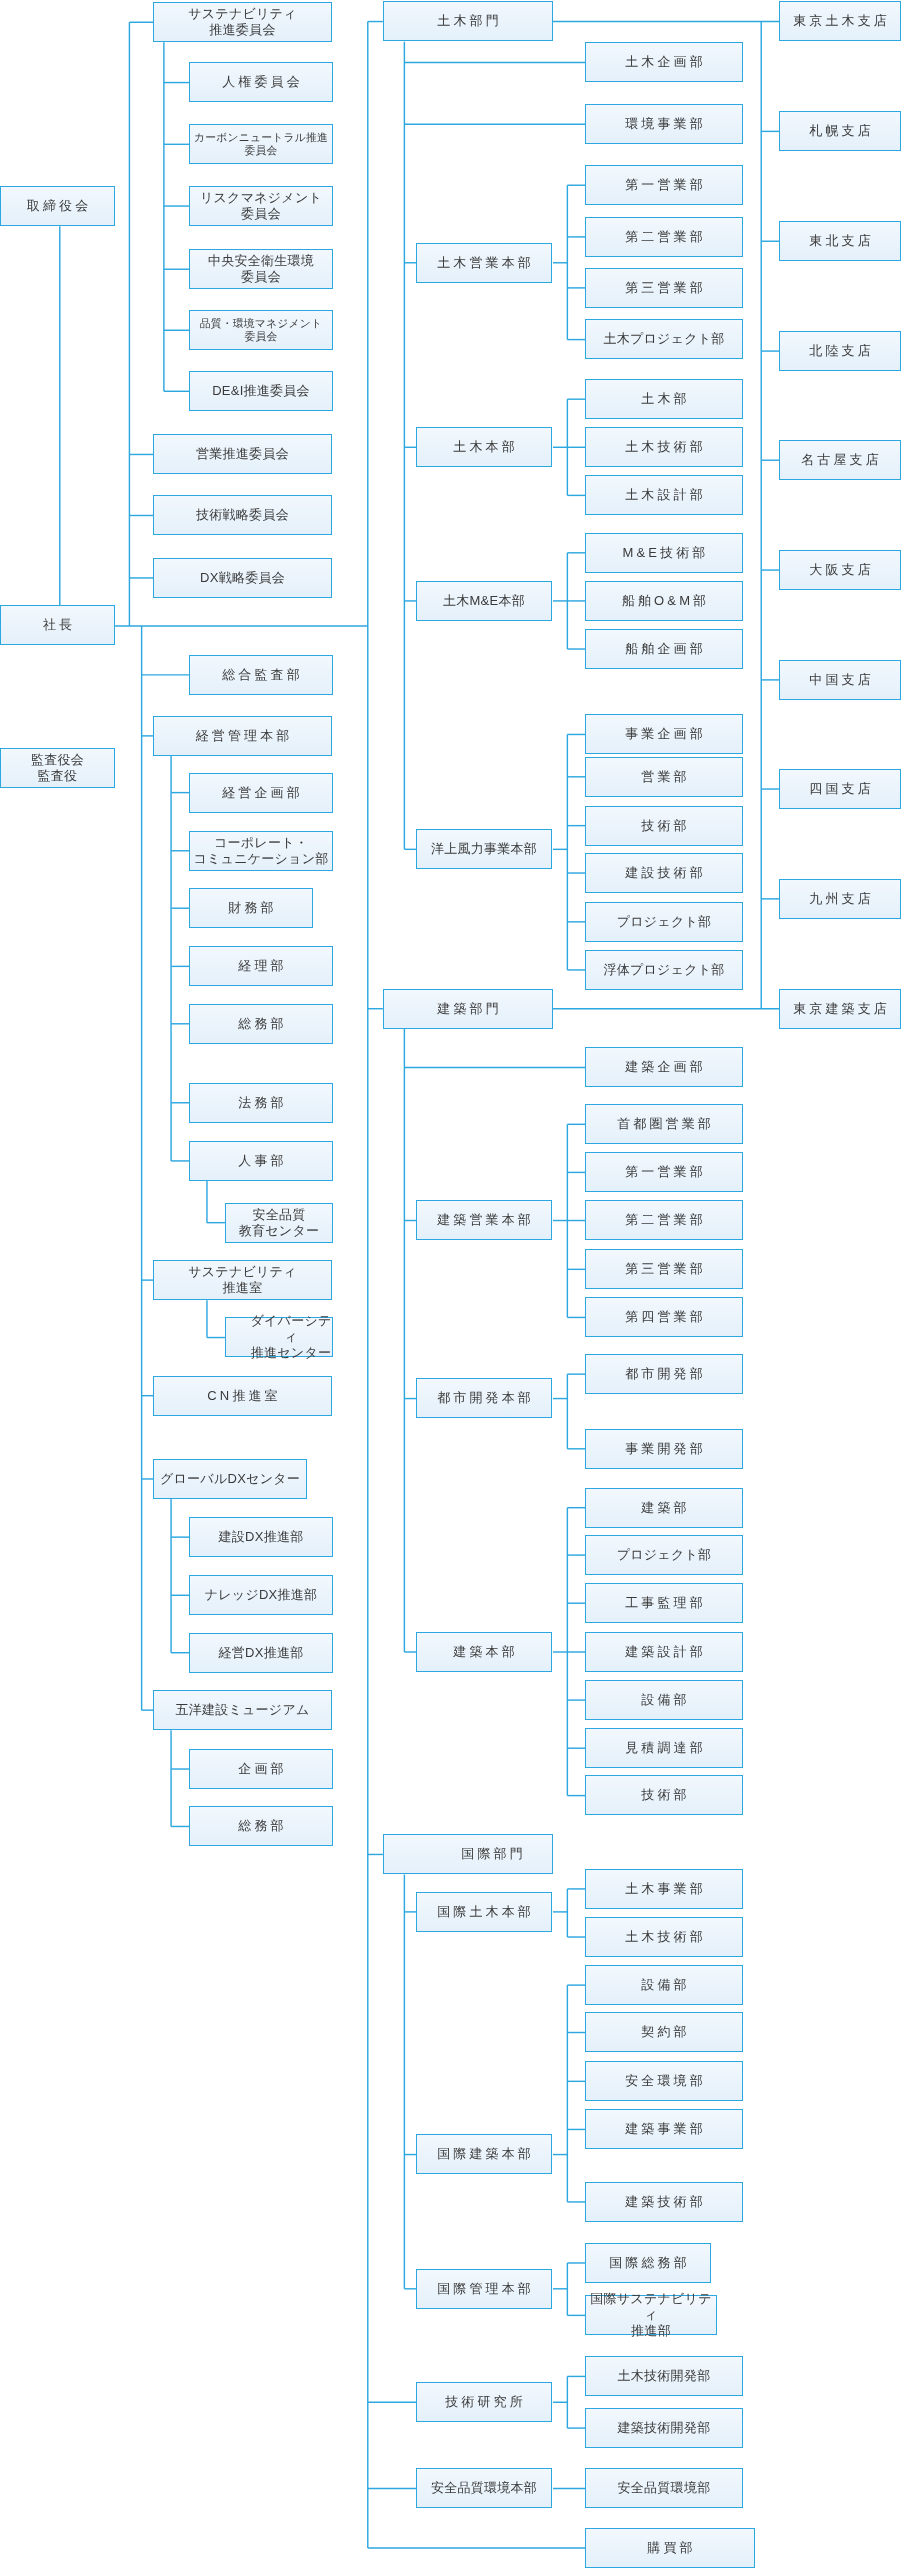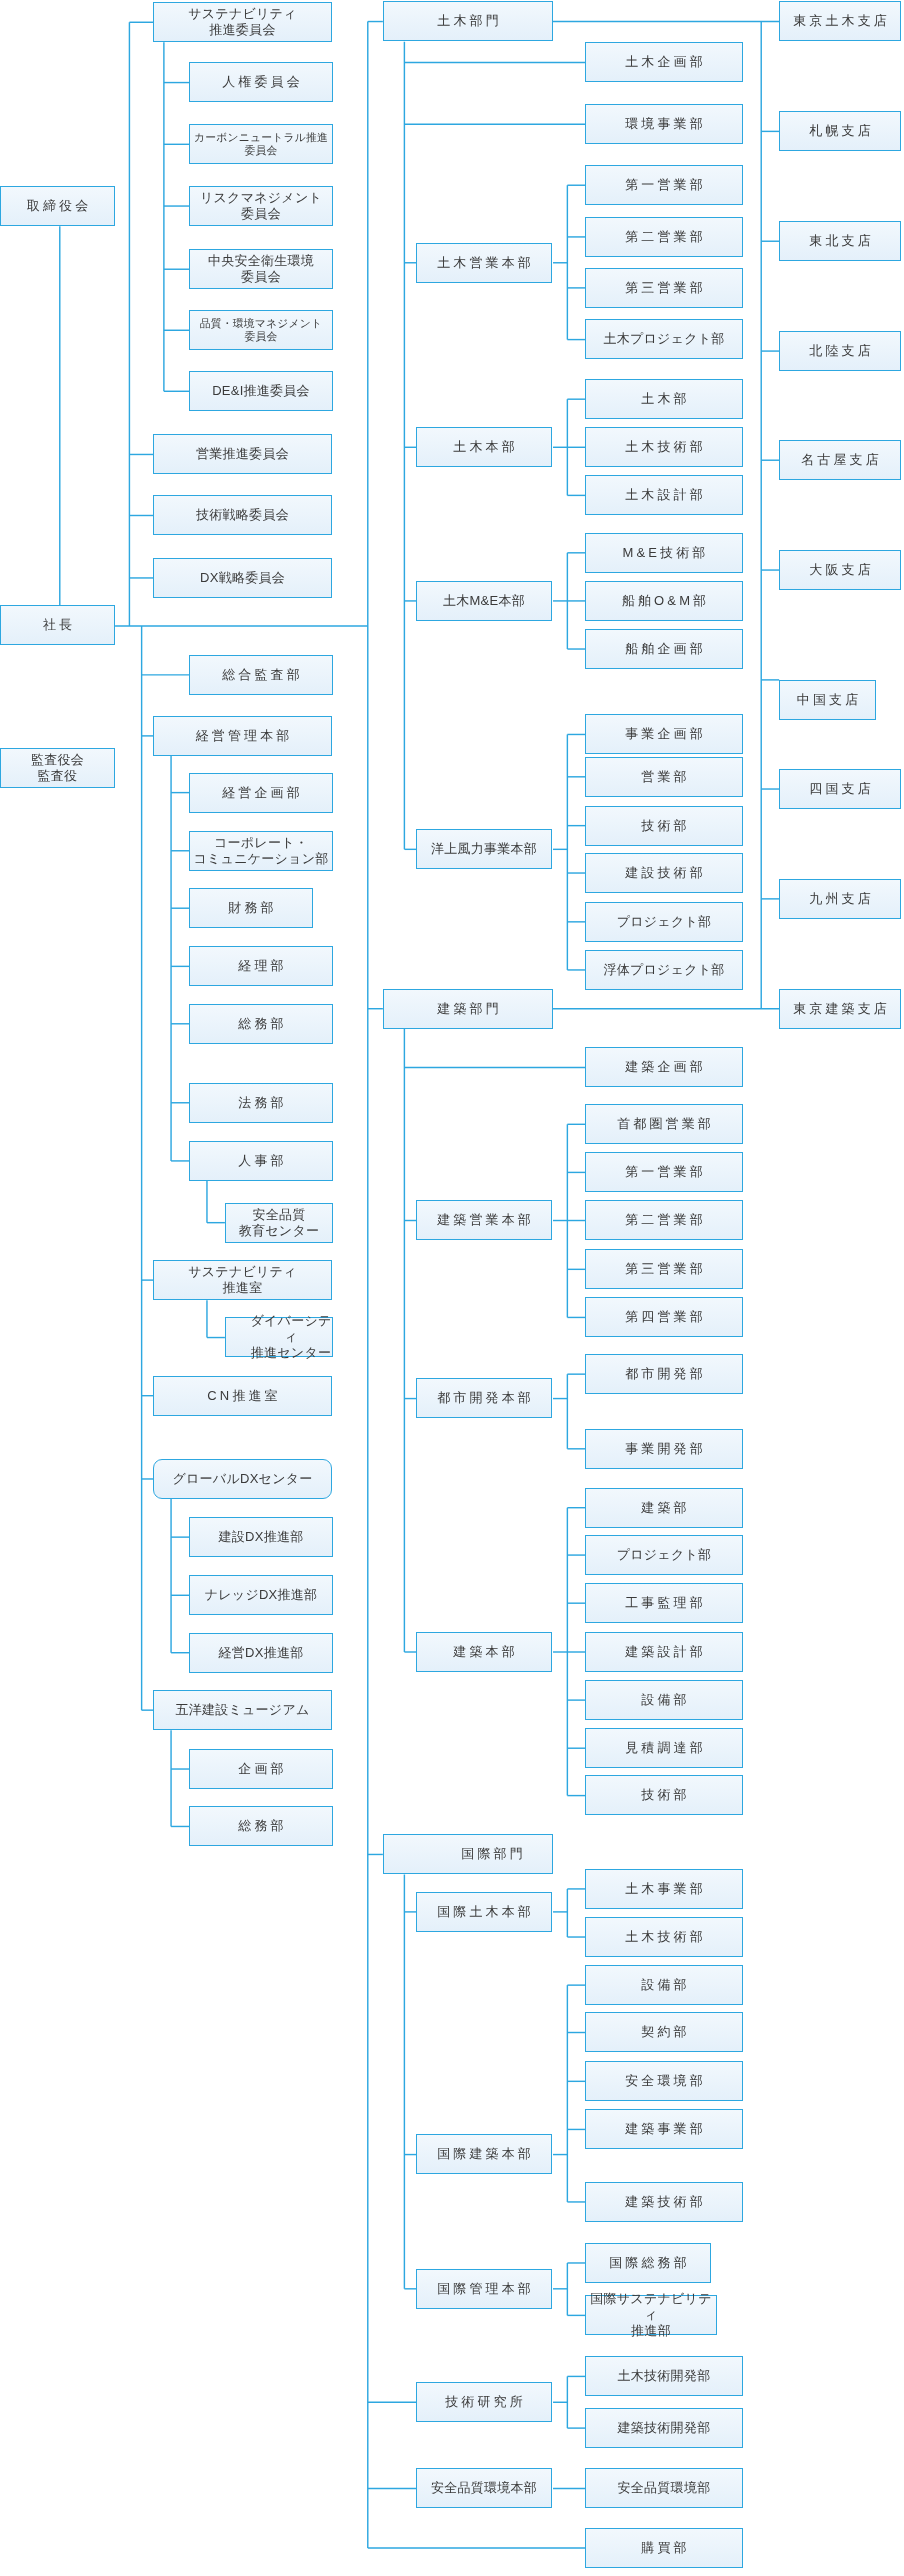--- a/index.html
+++ b/index.html
@@ -177,21 +177,21 @@
 監査役</div>
     <div class="node" style="left: 153px; top: 2.2px; width: 179px;">サステナビリティ
 推進委員会</div>
     <div class="node" style="left: 153px; top: 434px; width: 179px;">営業推進委員会</div>
     <div class="node" style="left: 153px; top: 495px; width: 179px;">技術戦略委員会</div>
     <div class="node" style="left: 153px; top: 558px; width: 179px;">DX戦略委員会</div>
     <div class="node wide" style="left: 153px; top: 716px; width: 179px;">経営管理本部</div>
     <div class="node" style="left: 153px; top: 1260px; width: 179px;">サステナビリティ
 推進室</div>
     <div class="node wide" style="left: 153px; top: 1376px; width: 179px;">CN推進室</div>
-    <div class="node" style="left: 153px; top: 1459px; width: 179px; border-radius: 9px;">グローバルDXセンター</div>
+    <div class="node" style="left: 153px; top: 1459px; width: 154px;">グローバルDXセンター</div>
     <div class="node" style="left: 153px; top: 1690px; width: 179px;">五洋建設ミュージアム</div>
     <div class="node wide" style="left: 189px; top: 62px; width: 144px;">人権委員会</div>
     <div class="node sz-s" style="left: 189px; top: 124px; width: 144px;">カーボンニュートラル推進
 委員会</div>
     <div class="node" style="left: 189px; top: 186px; width: 144px;">リスクマネジメント
 委員会</div>
     <div class="node" style="left: 189px; top: 249px; width: 144px;">中央安全衛生環境
 委員会</div>
     <div class="node sz-s" style="left: 189px; top: 310px; width: 144px;">品質・環境マネジメント
 委員会</div>
@@ -268,25 +268,25 @@
     <div class="node wide" style="left: 585px; top: 2012px; width: 158px;">契約部</div>
     <div class="node wide" style="left: 585px; top: 2061px; width: 158px;">安全環境部</div>
     <div class="node wide" style="left: 585px; top: 2109px; width: 158px;">建築事業部</div>
     <div class="node wide" style="left: 585px; top: 2182px; width: 158px;">建築技術部</div>
     <div class="node wide" style="left: 585px; top: 2243px; width: 126px;">国際総務部</div>
     <div class="node" style="left: 585px; top: 2295px; width: 132px;">国際サステナビリティ
 推進部</div>
     <div class="node" style="left: 585px; top: 2356px; width: 158px;">土木技術開発部</div>
     <div class="node" style="left: 585px; top: 2408px; width: 158px;">建築技術開発部</div>
     <div class="node" style="left: 585px; top: 2468px; width: 158px;">安全品質環境部</div>
-    <div class="node wide" style="left: 585px; top: 2528px; width: 158px;">購買部</div>
+    <div class="node wide" style="left: 585px; top: 2528px; width: 170px;">購買部</div>
     <div class="node wide" style="left: 779px; top: 1.4px; width: 122px;">東京土木支店</div>
     <div class="node wide" style="left: 779px; top: 111px; width: 122px;">札幌支店</div>
     <div class="node wide" style="left: 779px; top: 221px; width: 122px;">東北支店</div>
     <div class="node wide" style="left: 779px; top: 331px; width: 122px;">北陸支店</div>
     <div class="node wide" style="left: 779px; top: 440px; width: 122px;">名古屋支店</div>
     <div class="node wide" style="left: 779px; top: 550px; width: 122px;">大阪支店</div>
-    <div class="node wide" style="left: 779px; top: 660px; width: 97px; margin-top: 20px;">中国支店</div>
+    <div class="node wide" style="left: 779px; top: 660px; width: 122px;">中国支店</div>
     <div class="node wide" style="left: 779px; top: 769px; width: 122px;">四国支店</div>
     <div class="node wide" style="left: 779px; top: 879px; width: 122px;">九州支店</div>
     <div class="node wide" style="left: 779px; top: 989px; width: 122px;">東京建築支店</div>
   </div>
 
 
 </body></html>

